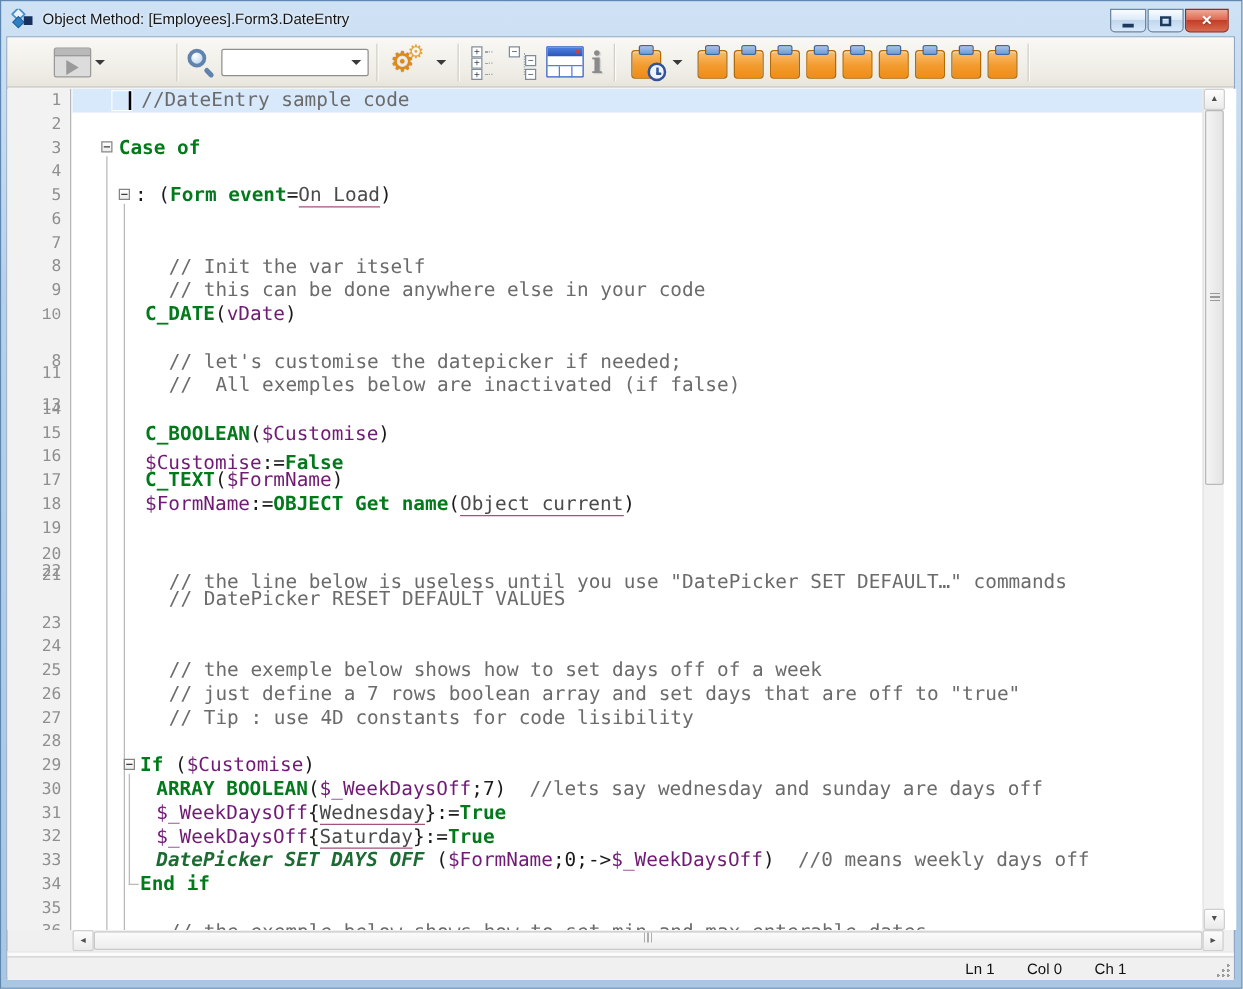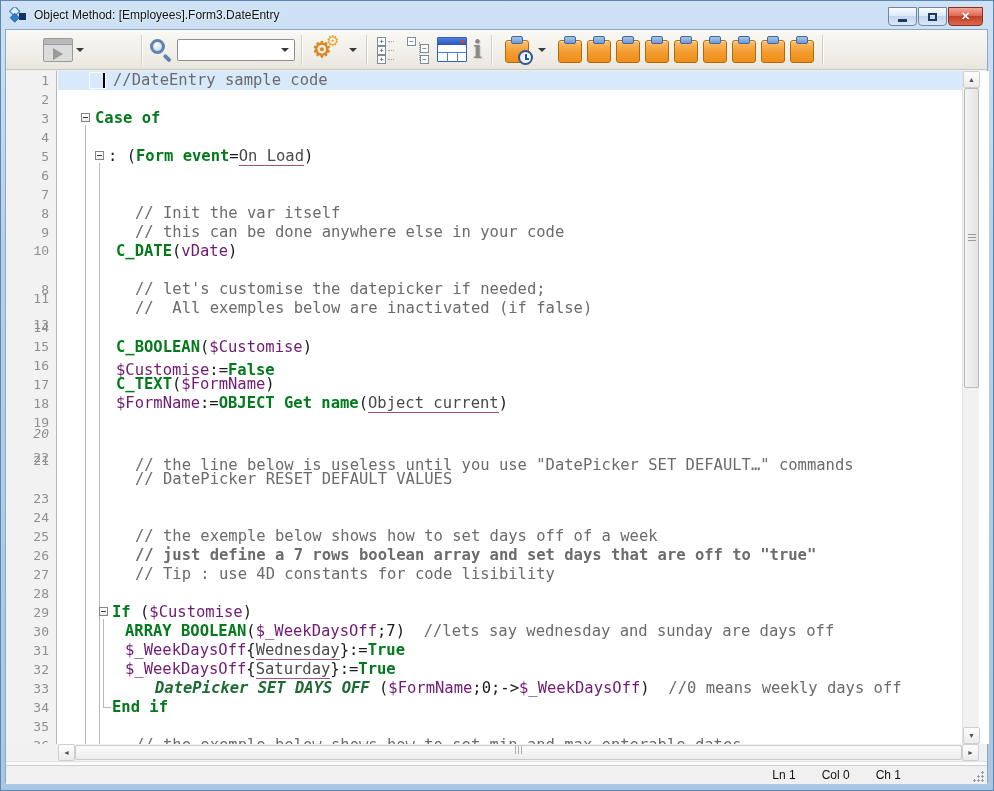--- a/index.html
+++ b/index.html
@@ -97,21 +97,21 @@
   #gutter { position:absolute; left:0; top:0; width:51px; height:100%; background:#f2f2f2; border-right:1px solid #b8b8b8; }
   .ln-num { position:absolute; right:7px; height:19px; line-height:19px; font-family:"DejaVu Sans Mono",monospace; font-size:13px; color:#8f8f8f; }
   #code-layer { position:absolute; left:52px; top:0; width:904px; height:100%; background:#fff; }
   .hl-row { position:absolute; left:0; width:100%; height:19px; background:#d7e9fb; }
   .code-line { position:absolute; height:19px; line-height:19px; font-family:"DejaVu Sans Mono",monospace; font-size:15.5px; white-space:pre; }
   .tk-c { color:#6b6b6b; }
   .tk-k { color:#027a1c; font-weight:bold; }
   .tk-v { color:#701a75; }
   .tk-p { color:#1a1a1a; }
   .tk-u { color:#4a4a4a; border-bottom:1px solid #a2527d; }
-  .tk-g { color:#1d6a33; font-weight:bold; font-style:italic;margin-left:30px; }
+  .tk-g { color:#1d6a33; font-weight:bold; font-style:italic; }
   .fold { position:absolute; width:9px; height:9px; border:1px solid #848484; background:linear-gradient(#fff,#ececec); z-index:3; }
   .fold:after { content:""; position:absolute; left:1px; top:3px; width:5px; height:1px; background:#3c3c3c; }
   .guide { position:absolute; width:1px; background:#b9b9b9; z-index:1; }
   .guide-stub { position:absolute; height:1px; background:#b9b9b9; z-index:1; }
   #caret-cell { position:absolute; left:31px; top:1px; width:17px; height:17px; border:1px solid rgba(255,255,255,.85); }
   #caret { position:absolute; left:45px; top:2px; width:2px; height:15px; background:#000; }
 
   
   #vscroll { position:absolute; left:956px; top:41px; width:17px; height:673px; background:#f1f1f1; border-left:1px solid #e2e2e2; }
   #hscroll { position:absolute; left:52px; top:714px; width:921px; height:17px; background:#f1f1f1; }
@@ -289,21 +289,21 @@
           <div class="ln-num" style="top: 171px; font-family: Liberation Mono, monospace;">10</div>
           <div class="ln-num" style="top: 190px; margin-top: 28px;">11</div>
           <div class="ln-num" style="top: 209px;">8</div>
           <div class="ln-num" style="top: 244px;">13</div>
           <div class="ln-num" style="top: 247px;">14</div>
           <div class="ln-num" style="top: 266px;">15</div>
           <div class="ln-num" style="top: 285px;">16</div>
           <div class="ln-num" style="top: 304px;">17</div>
           <div class="ln-num" style="top: 323px;">18</div>
           <div class="ln-num" style="top: 342px;">19</div>
-          <div class="ln-num" style="top: 353px; font-style: italic;">20</div>
+          <div class="ln-num" style="top: 363px;">20</div>
           <div class="ln-num" style="top: 380px;">21</div>
           <div class="ln-num" style="top: 377px; text-align: right;">22</div>
           <div class="ln-num" style="top: 418px;">23</div>
           <div class="ln-num" style="top: 437px;">24</div>
           <div class="ln-num" style="top: 456px;">25</div>
           <div class="ln-num" style="top: 475px;">26</div>
           <div class="ln-num" style="top: 494px;">27</div>
           <div class="ln-num" style="top: 513px;">28</div>
           <div class="ln-num" style="top: 532px;">29</div>
           <div class="ln-num" style="top: 551px;">30</div>
@@ -330,21 +330,21 @@
           <div class="code-line" style="left: 58px; top: 171px;"><span class="tk-k">C_DATE</span><span class="tk-p">(</span><span class="tk-v">vDate</span><span class="tk-p">)</span></div>
           <div class="code-line" style="left: 77px; top: 209px;"><span class="tk-c">// let's customise the datepicker if needed;</span></div>
           <div class="code-line" style="left: 77px; top: 228px;"><span class="tk-c">//  All exemples below are inactivated (if false)</span></div>
           <div class="code-line" style="left: 58px; top: 247px; margin-top: 20px;"><span class="tk-k">C_BOOLEAN</span><span class="tk-p">(</span><span class="tk-v">$Customise</span><span class="tk-p">)</span></div>
           <div class="code-line" style="left: 58px; top: 266px; margin-top: 24px;"><span class="tk-v">$Customise</span><span class="tk-p">:=</span><span class="tk-k">False</span></div>
           <div class="code-line" style="left: 58px; top: 304px;"><span class="tk-k">C_TEXT</span><span class="tk-p">(</span><span class="tk-v">$FormName</span><span class="tk-p">)</span></div>
           <div class="code-line" style="left: 58px; top: 323px;"><span class="tk-v">$FormName</span><span class="tk-p">:=</span><span class="tk-k">OBJECT Get name</span><span class="tk-p">(</span><span class="tk-u">Object current</span><span class="tk-p">)</span></div>
           <div class="code-line" style="left: 77px; top: 361px; margin-top: 24px;"><span class="tk-c">// the line below is useless until you use "DatePicker SET DEFAULT…" commands</span></div>
           <div class="code-line" style="left: 77px; top: 456px;"><span class="tk-c">// the exemple below shows how to set days off of a week</span></div>
           <div class="code-line" style="left: 77px; top: 399px;"><span class="tk-c">// DatePicker RESET DEFAULT VALUES</span></div>
-          <div class="code-line" style="left: 77px; top: 475px; font-weight: bold;"><span class="tk-c">// just define a 7 rows boolean array and set days that are off to "true"</span></div>
+          <div class="code-line" style="left: 77px; top: 475px;"><span class="tk-c">// just define a 7 rows boolean array and set days that are off to "true"</span></div>
           <div class="code-line" style="left: 77px; top: 494px;"><span class="tk-c">// Tip : use 4D constants for code lisibility</span></div>
           <div class="fold" style="left: 41px; top: 536px;"></div>
           <div class="code-line" style="left: 54px; top: 532px;"><span class="tk-k">If</span><span class="tk-p"> (</span><span class="tk-v">$Customise</span><span class="tk-p">)</span></div>
           <div class="code-line" style="left: 67px; top: 551px;"><span class="tk-k">ARRAY BOOLEAN</span><span class="tk-p">(</span><span class="tk-v">$_WeekDaysOff</span><span class="tk-p">;7)</span><span class="tk-c">  //lets say wednesday and sunday are days off</span></div>
           <div class="code-line" style="left: 67px; top: 570px;"><span class="tk-v">$_WeekDaysOff</span><span class="tk-p">{</span><span class="tk-u">Wednesday</span><span class="tk-p">}:=</span><span class="tk-k">True</span></div>
           <div class="code-line" style="left: 67px; top: 589px;"><span class="tk-v">$_WeekDaysOff</span><span class="tk-p">{</span><span class="tk-u">Saturday</span><span class="tk-p">}:=</span><span class="tk-k">True</span></div>
           <div class="code-line" style="left: 67px; top: 608px;"><span class="tk-g">DatePicker SET DAYS OFF</span><span class="tk-p"> (</span><span class="tk-v">$FormName</span><span class="tk-p">;0;-&gt;</span><span class="tk-v">$_WeekDaysOff</span><span class="tk-p">)</span><span class="tk-c">  //0 means weekly days off</span></div>
           <div class="code-line" style="left: 54px; top: 627px;"><span class="tk-k">End if</span></div>
           <div class="code-line" style="left: 77px; top: 665px;"><span class="tk-c">// the exemple below shows how to set min and max enterable dates</span></div>
           <div id="caret-cell" style="top: 1px;"></div>

